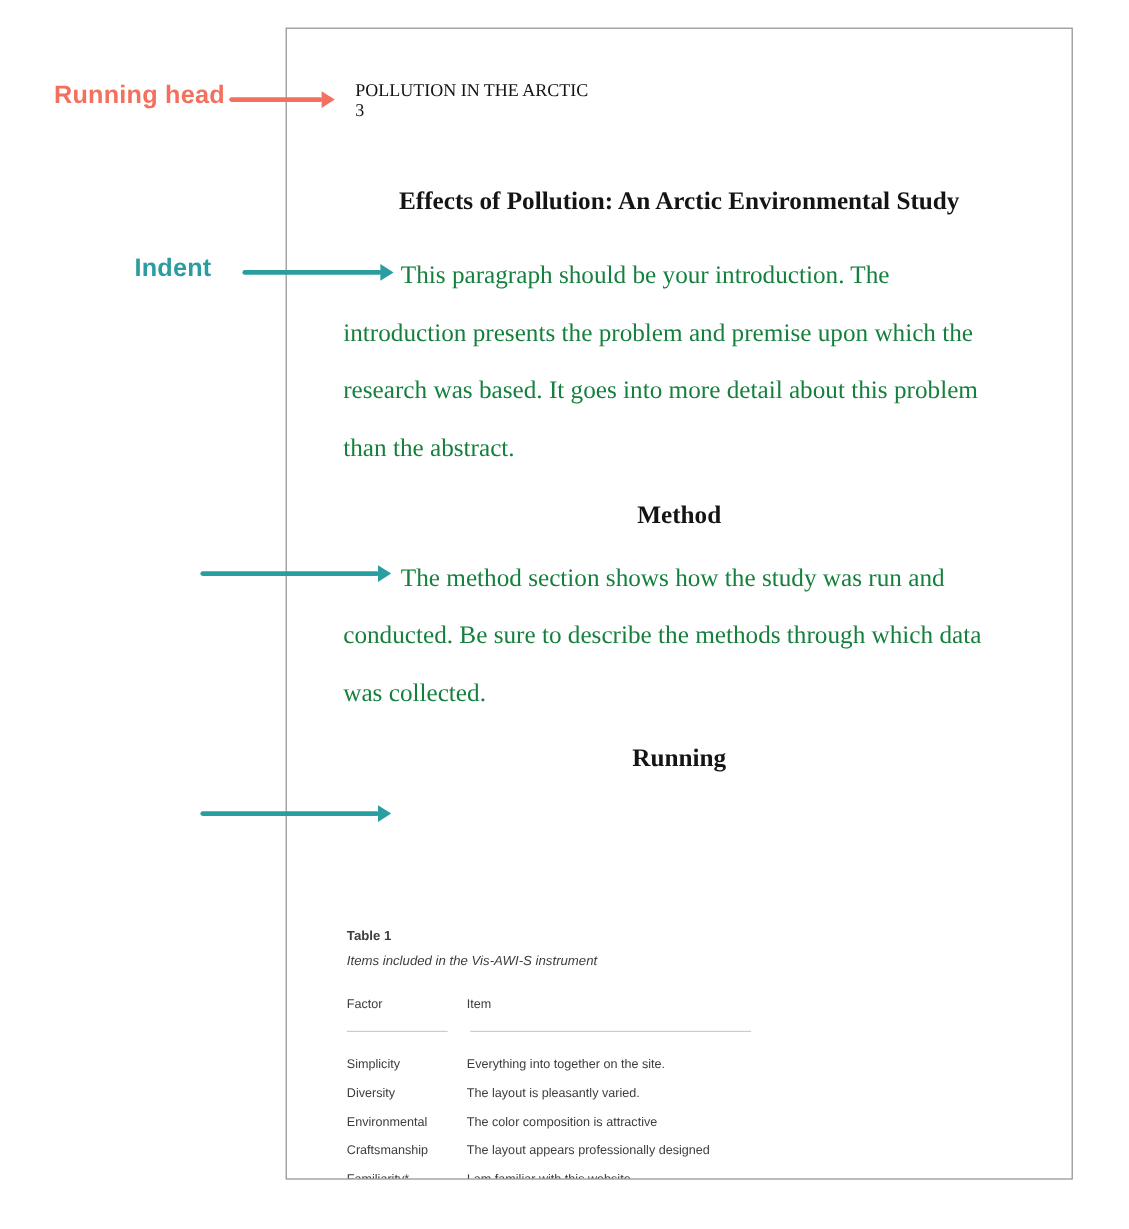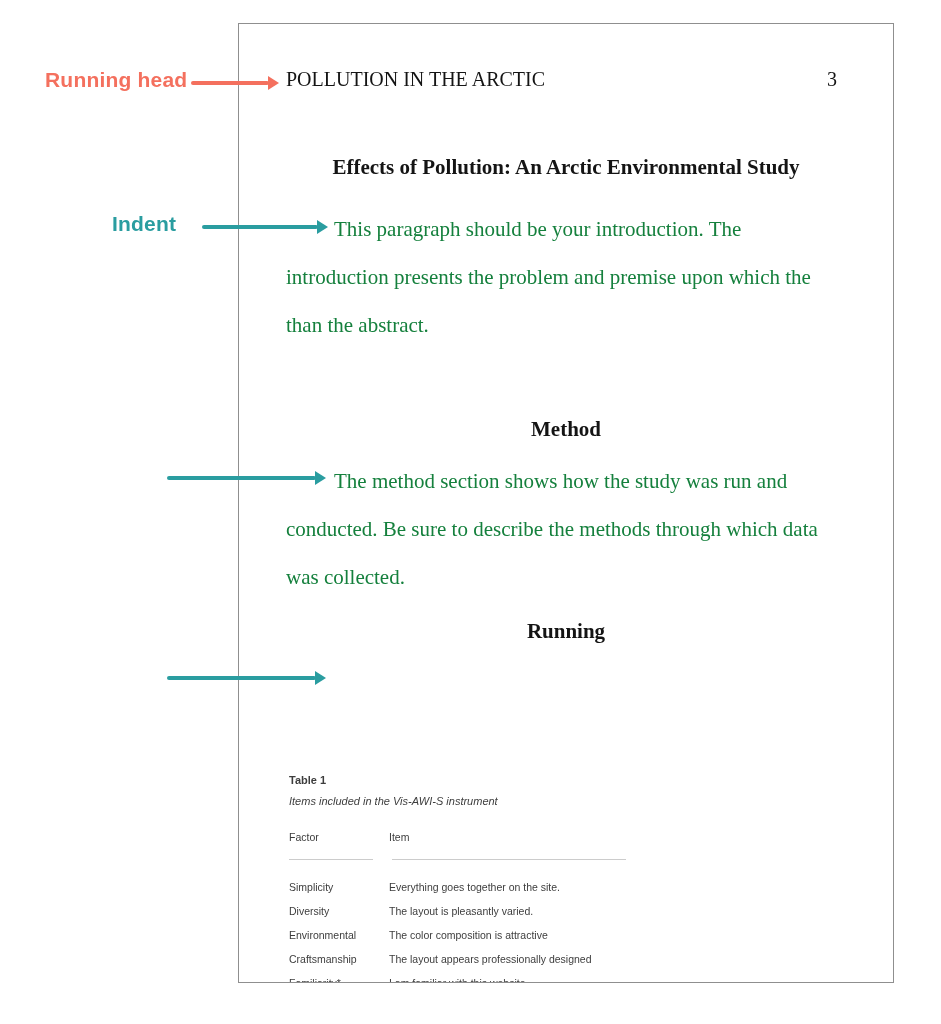--- a/index.html
+++ b/index.html
@@ -7,23 +7,23 @@
     position:relative; width:941px; height:1024px; background:#ffffff;
     font-family:"Liberation Sans", sans-serif; overflow:hidden;
   }
 
   
   .page {
     position:absolute; left:238px; top:23px; width:654px; height:958px;
     background:#ffffff; border:1px solid #8f8f8f; overflow:hidden;
   }
   .page-header {
-    position:absolute; left:47px; right:56px; top:44px;
+    position:absolute; left:57px; right:56px; top:44px;
     display:flex; justify-content:space-between;
-    font-family:"Liberation Serif", serif; font-size:20px; color:#141414;
+    font-family:"Liberation Serif", serif; font-size:15px; color:#141414;flex-direction:column;
   }
   .doc-title {
     position:absolute; left:30px; right:30px; top:131px; text-align:center;
     font-family:"Liberation Serif", serif; font-size:21px; font-weight:700;
     line-height:24px; color:#141414; white-space:nowrap;
   }
   .para {
     position:absolute; left:47px; right:20px;
     font-family:"Liberation Serif", serif; font-size:21px; line-height:48px;
     color:#15803d; white-space:nowrap;
@@ -74,20 +74,21 @@
     <div class="page-header">
       <span>POLLUTION IN THE ARCTIC</span>
       <span>3</span>
     </div>
 
     <div class="doc-title">Effects of Pollution: An Arctic Environmental Study</div>
 
     <div class="para" style="top:181px;">
       <div class="line first-indent">This paragraph should be your introduction. The</div>
       <div class="line">introduction presents the problem and premise upon which the</div>
+      <div class="line">research was based. It goes into more detail about this problem</div>
       <div class="line">than the abstract.</div>
     </div>
 
     <div class="sec-heading" style="top:381px;">Method</div>
 
     <div class="para" style="top:433px;">
       <div class="line first-indent">The method section shows how the study was run and</div>
       <div class="line">conducted. Be sure to describe the methods through which data</div>
       <div class="line">was collected.</div>
     </div>
@@ -101,21 +102,21 @@
 
       <div class="tbl-row tbl-head" style="top:57px;">
         <div class="cell-factor">Factor</div>
         <div class="cell-item">Item</div>
       </div>
       <div class="tbl-rule" style="top:85px; left:0; width:84px;"></div>
       <div class="tbl-rule" style="top:85px; left:103px; width:234px;"></div>
 
       <div class="tbl-row" style="top:107px;">
         <div class="cell-factor">Simplicity</div>
-        <div class="cell-item">Everything goes together on the site.</div>
+        <div class="cell-item">Everything into together on the site.</div>
       </div>
       <div class="tbl-row" style="top:131px;">
         <div class="cell-factor">Diversity</div>
         <div class="cell-item">The layout is pleasantly varied.</div>
       </div>
       <div class="tbl-row" style="top:155px;">
         <div class="cell-factor">Environmental</div>
         <div class="cell-item">The color composition is attractive</div>
       </div>
       <div class="tbl-row" style="top:179px;">

